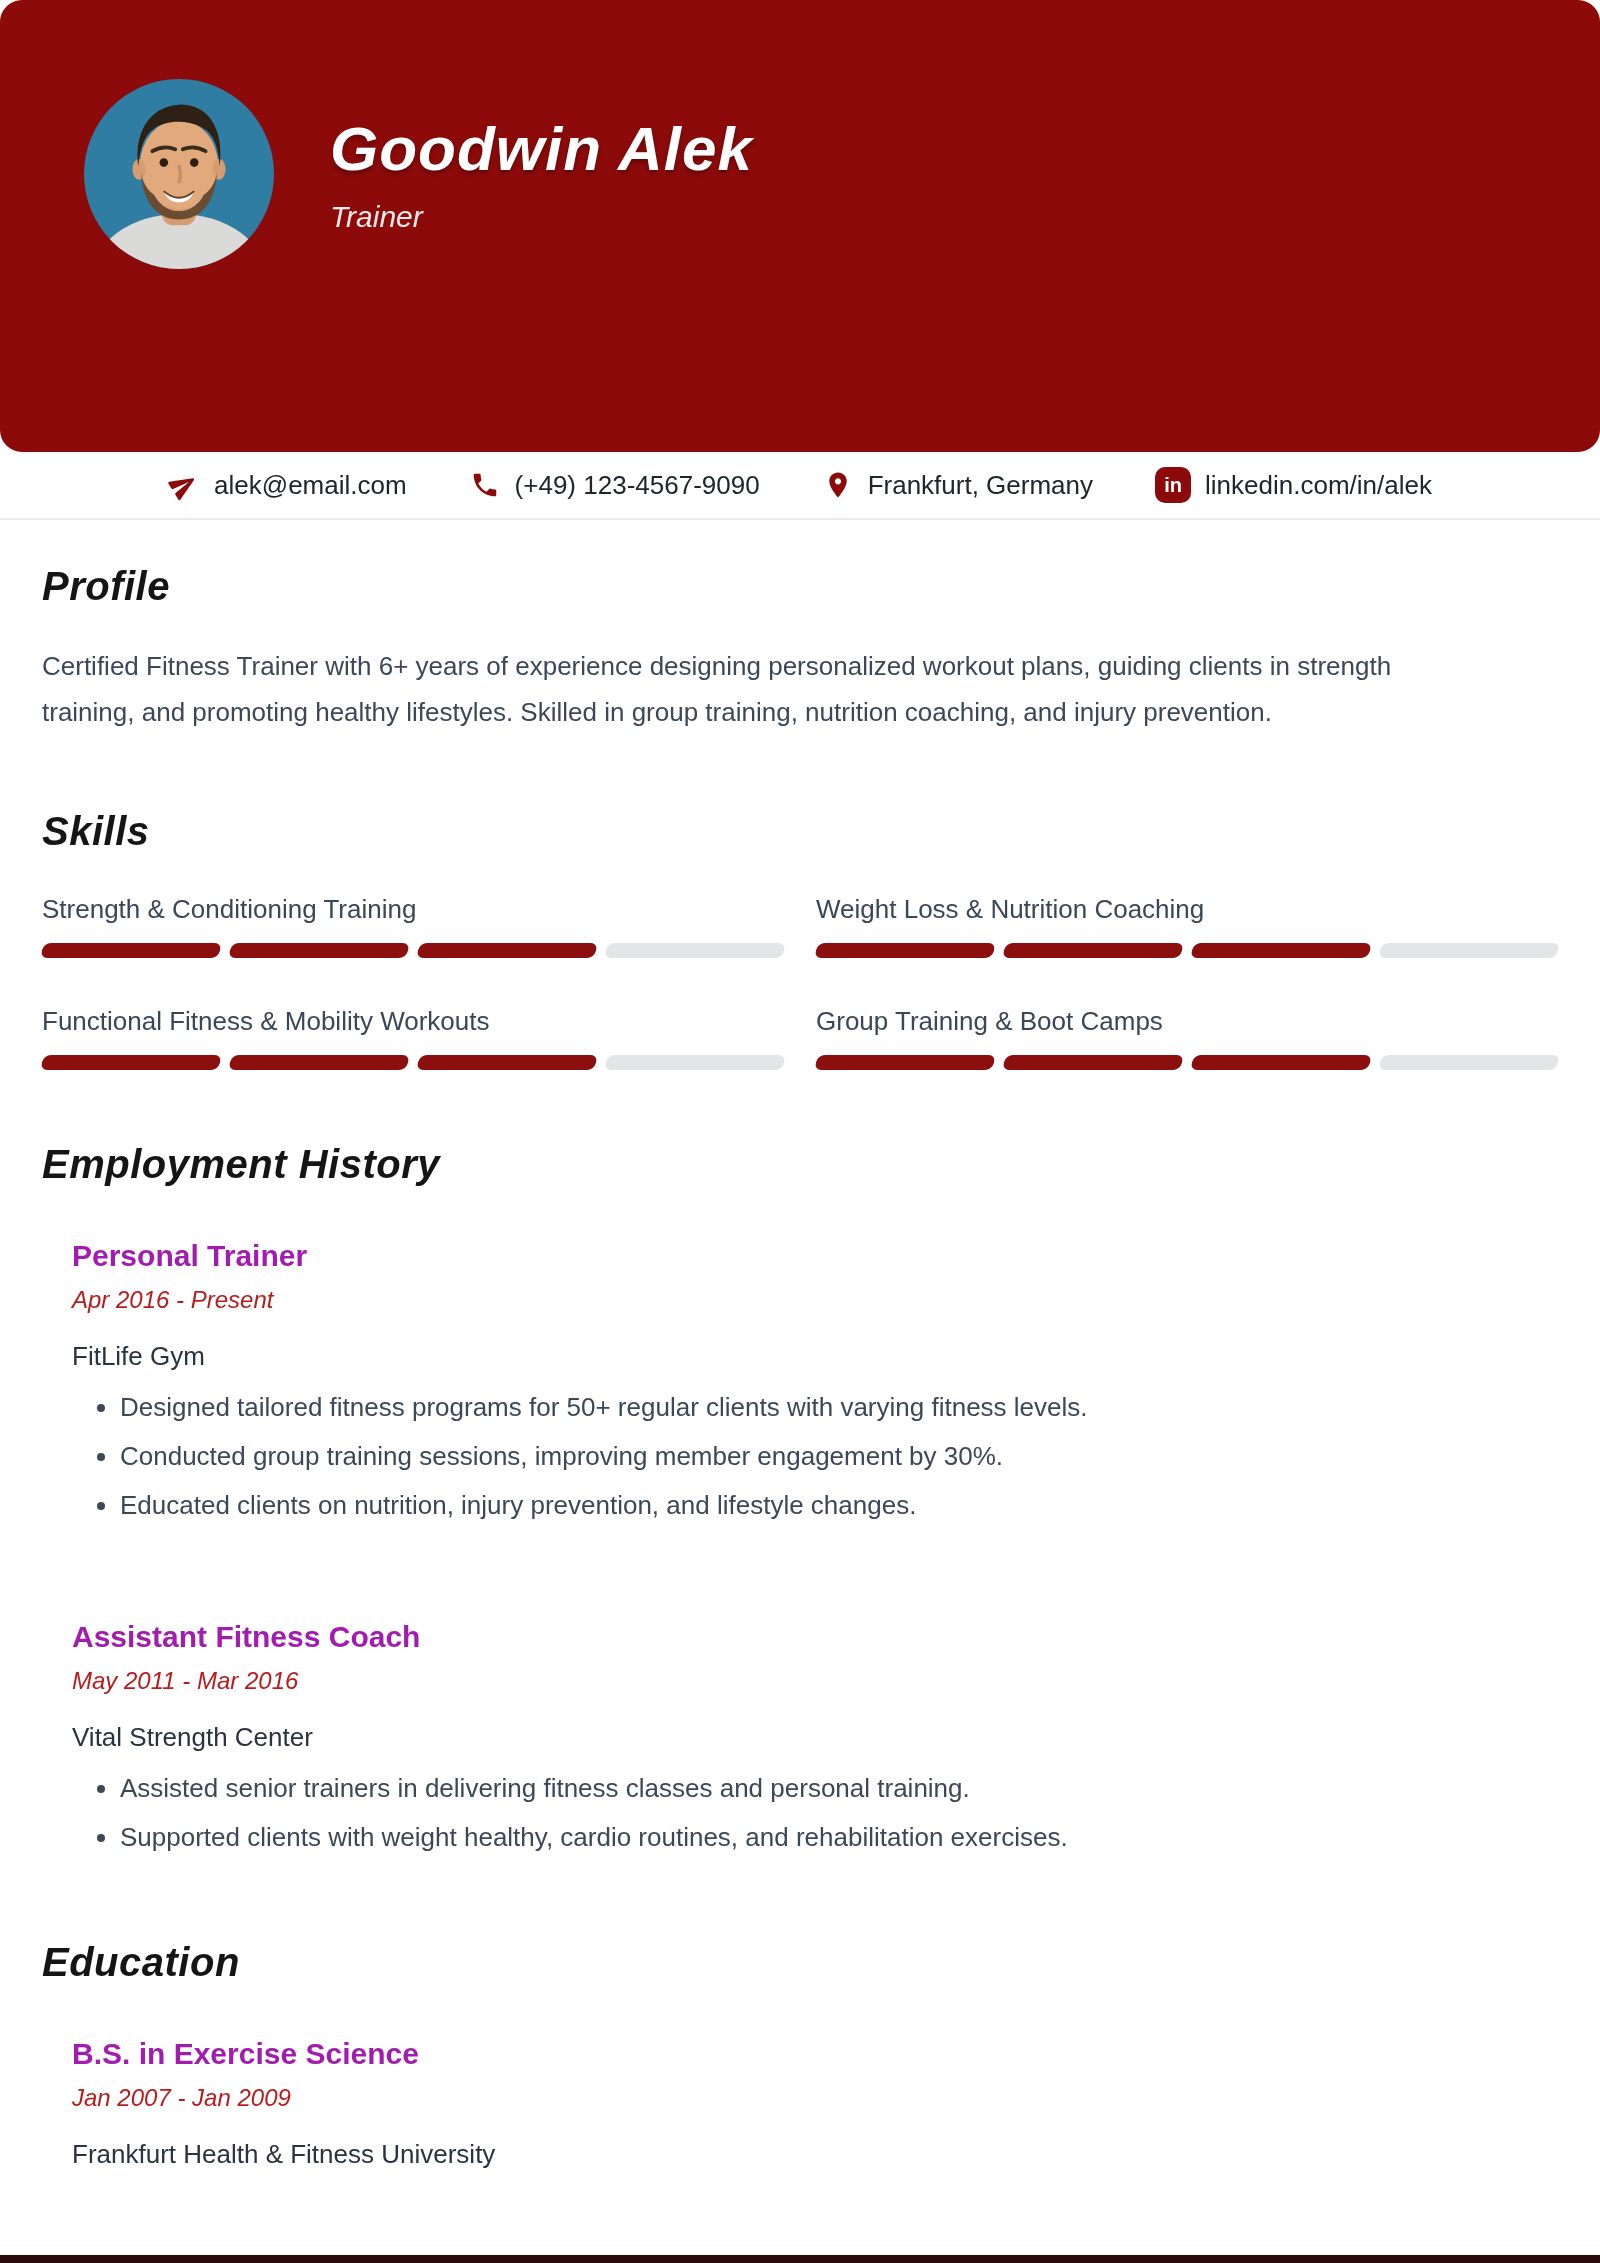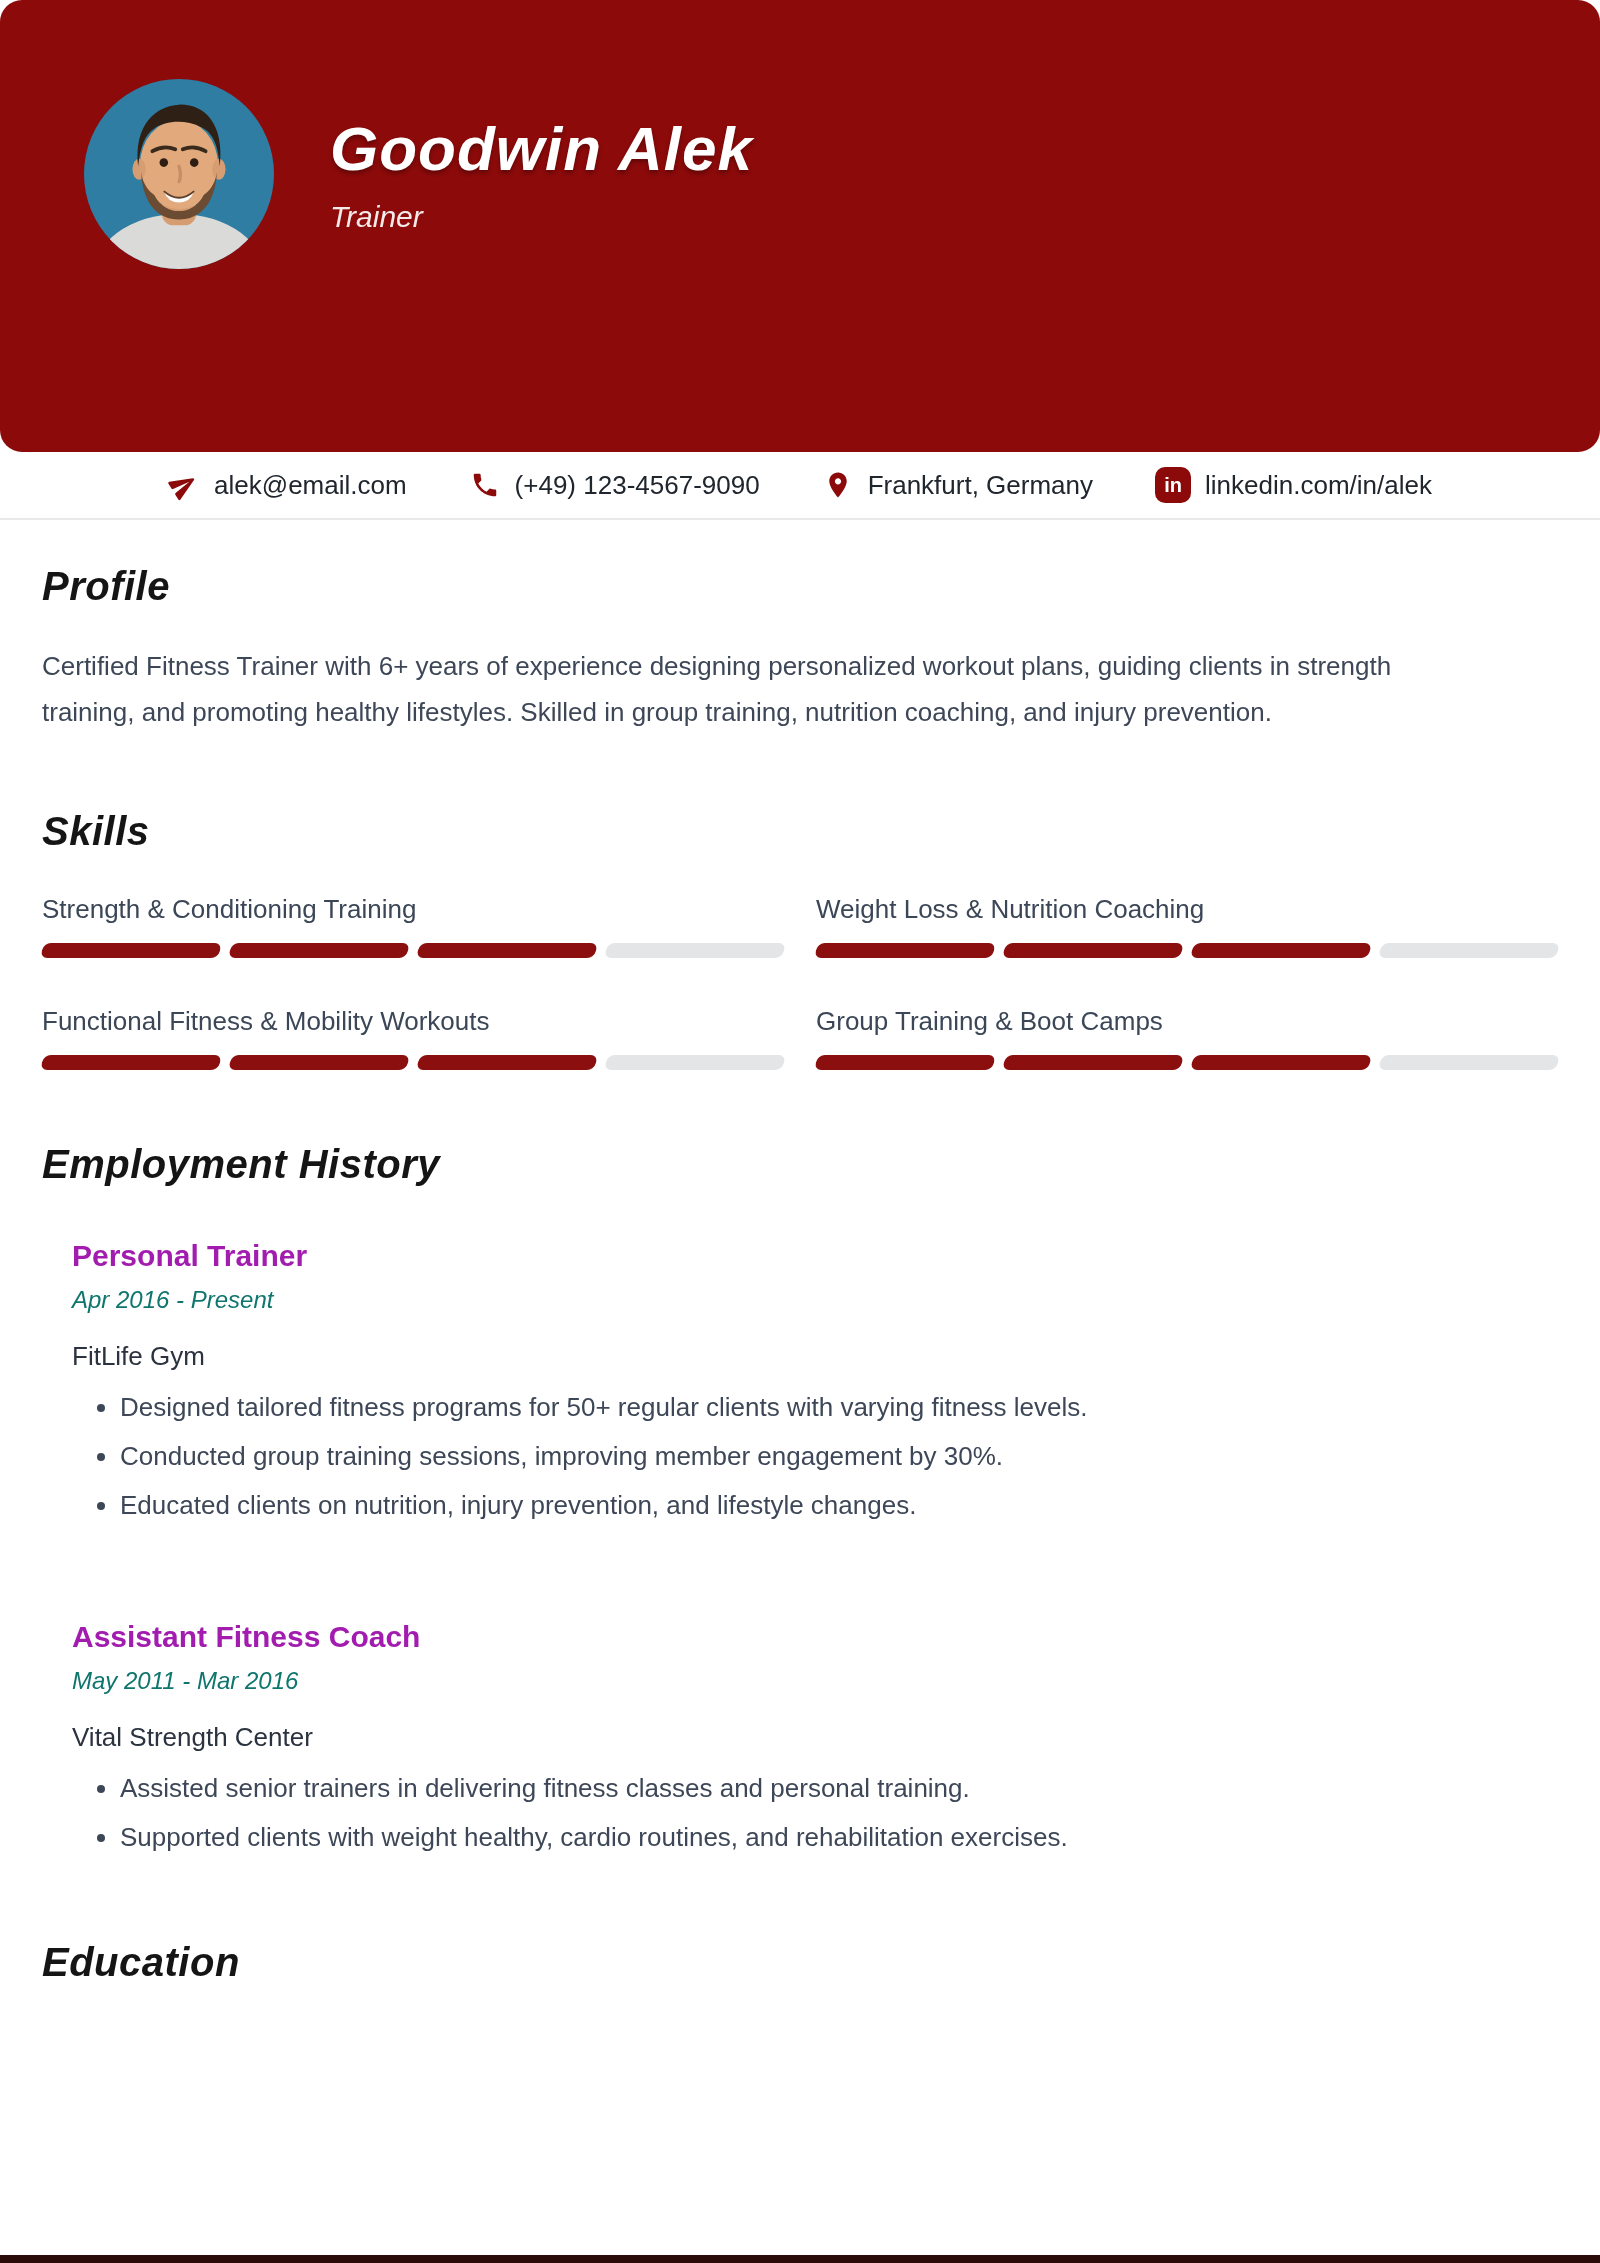--- a/index.html
+++ b/index.html
@@ -107,21 +107,21 @@
     border-radius: 7px;
     background: #e4e5e7;
     transform: skewX(-14deg);
   }
   .seg.filled { background: #8C0F0F; }
 
   .employment-section { margin-top: 72px; }
   .job { margin: 52px 0 0 30px; }
   .job + .job { margin-top: 98px; }
   .job-title { font-size: 30px; font-weight: 700; color: #a21caf; }
-  .job-dates { margin-top: 13px; font-size: 24px; font-style: italic; color: #0f766e; }
+  .job-dates { margin-top: 13px; font-size: 24px; font-style: italic; color: #b91c1c; }
   .job-company { margin-top: 27px; font-size: 26px; color: #2b3340; }
   .job-bullets { margin: 18px 0 0 0; padding-left: 48px; }
   .job-bullets li {
     font-size: 26px;
     color: #3d4757;
     line-height: 34px;
     margin-bottom: 15px;
   }
 
   .education-section { margin-top: 86px; }
@@ -274,18 +274,25 @@
             <ul class="job-bullets">
               <li>Assisted senior trainers in delivering fitness classes and personal training.</li>
               <li>Supported clients with weight healthy, cardio routines, and rehabilitation exercises.</li>
             </ul>
           </div>
         </div>
     </section>
 
     <section class="education-section">
       <h2 class="section-heading">Education</h2>
+      <div id="edu">
+          <div class="job">
+            <div class="job-title">B.S. in Exercise Science</div>
+            <div class="job-dates">Jan 2007 - Jan 2009</div>
+            <div class="job-company">Frankfurt Health &amp; Fitness University</div>
+          </div>
+        </div>
     </section>
 
   </main>
 
   <footer class="footer-bar"></footer>
 </div>
 
 </body></html>

